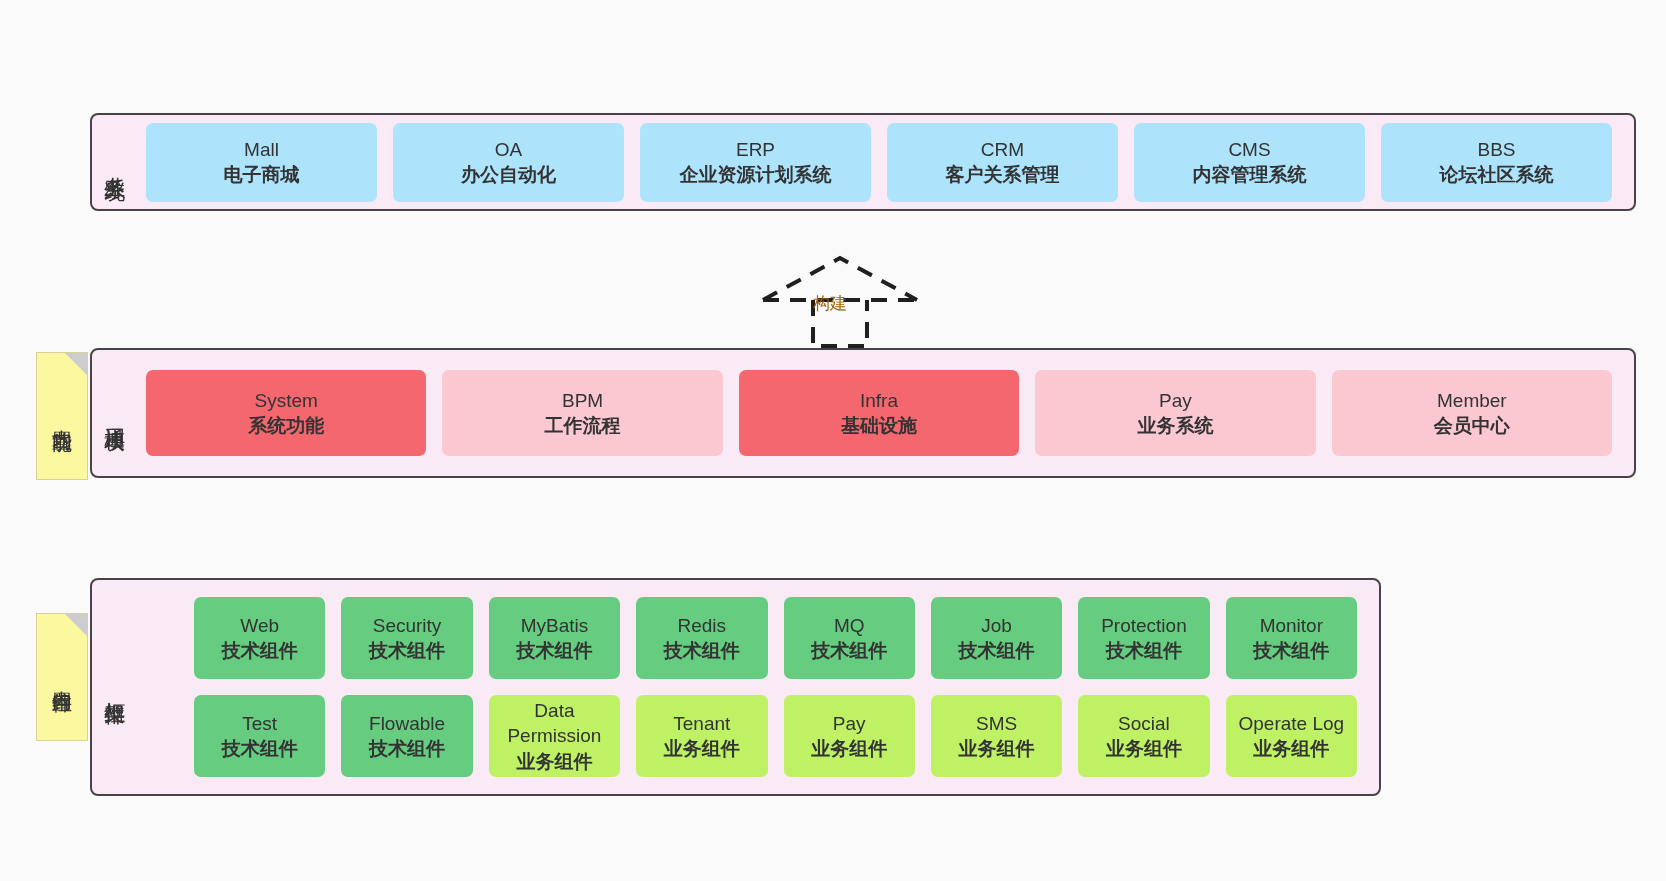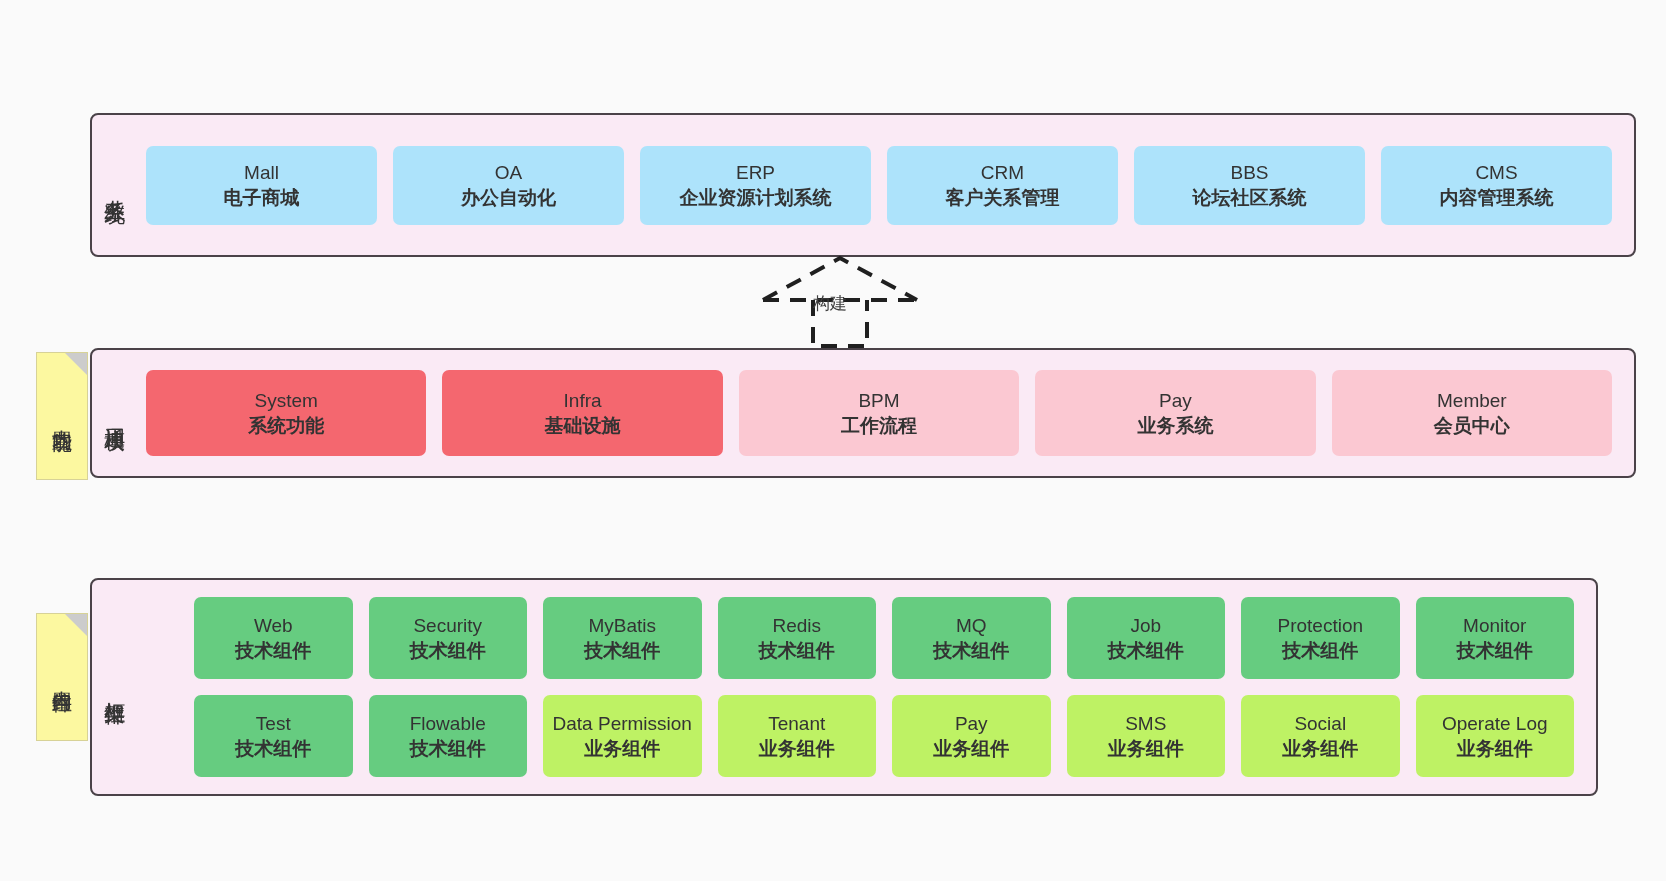--- a/index.html
+++ b/index.html
@@ -83,23 +83,23 @@
   .card .c-sub  { display: block; font-weight: bold; }
 
   
   .c-blue        { background: #ade3fb; }
   .c-red         { background: #f4676f; }
   .c-pink        { background: #fbc8d2; }
   .c-green       { background: #66cc80; }
   .c-green-light { background: #bef264; }
 
   
-  #layer-business { left: 90px;  top: 113px; width: 1546px; height: 144px; }
+  #layer-business { left: 90px;  top: 113px; width: 1546px; height: 98px; }
   #layer-modules  { left: 90px;  top: 348px; width: 1546px; height: 130px; }
-  #layer-framework{ left: 90px;  top: 578px; width: 1508px; height: 218px; gap: 48px; }
+  #layer-framework{ left: 90px;  top: 578px; width: 1291px; height: 218px; gap: 48px; }
 
   #layer-business  .card-row { height: 79px; }
   #layer-modules   .card-row { height: 86px; }
   #layer-framework .card-row { height: 82px; }
 
   
   .note {
     position: absolute;
     background: #fcf8a0;
     border: 1px solid #d7d297;
@@ -135,21 +135,21 @@
     height: 100px;
   }
   #arrow-build     { left: 745px; top: 248px; }
   #arrow-implement { left: 760px; top: 483px; }
 
   .arrow svg { display: block; width: 100%; height: 100%; }
 
   .arrow-label {
     position: absolute;
     font-size: 17px;
-    color: #404040;
+    color: #a16207;
     background: transparent;
     white-space: nowrap;
     user-select: none;
   }
   #arrow-build .arrow-label     { left: 68px; top: 44px; }
   #arrow-implement .arrow-label { left: 68px; top: 44px; }
 </style>
 </head>
 <body>
 
@@ -169,26 +169,26 @@
         </div>
         <div class="card c-blue">
           <span class="c-name">ERP</span>
           <span class="c-sub">企业资源计划系统</span>
         </div>
         <div class="card c-blue">
           <span class="c-name">CRM</span>
           <span class="c-sub">客户关系管理</span>
         </div>
         <div class="card c-blue">
+          <span class="c-name">CMS</span>
+          <span class="c-sub">内容管理系统</span>
+        </div>
+        <div class="card c-blue">
           <span class="c-name">BBS</span>
           <span class="c-sub">论坛社区系统</span>
-        </div>
-        <div class="card c-blue">
-          <span class="c-name">CMS</span>
-          <span class="c-sub">内容管理系统</span>
         </div>
       </div>
     </div>
   </div>
 
   <div class="arrow" id="arrow-build">
     <svg viewBox="0 0 190 100" xmlns="http://www.w3.org/2000/svg">
       <polyline points="18,52 95,10 172,52" fill="none" stroke="#1f1f1f" stroke-width="4" stroke-dasharray="16,11" stroke-linecap="butt"></polyline>
       <polyline points="18,52 172,52" fill="none" stroke="#1f1f1f" stroke-width="4" stroke-dasharray="16,11" stroke-linecap="butt"></polyline>
       <polyline points="68,52 68,98 122,98 122,52" fill="none" stroke="#1f1f1f" stroke-width="4" stroke-dasharray="16,11" stroke-linecap="butt"></polyline>
@@ -201,29 +201,29 @@
   </div>
 
   <div class="layer" id="layer-modules">
     <div class="layer-title">通用模块</div>
     <div class="layer-body">
       <div class="card-row">
         <div class="card c-red">
           <span class="c-name">System</span>
           <span class="c-sub">系统功能</span>
         </div>
+        <div class="card c-pink">
+          <span class="c-name">BPM</span>
+          <span class="c-sub">工作流程</span>
+        </div>
         <div class="card c-red">
           <span class="c-name">Infra</span>
           <span class="c-sub">基础设施</span>
         </div>
         <div class="card c-pink">
-          <span class="c-name">BPM</span>
-          <span class="c-sub">工作流程</span>
-        </div>
-        <div class="card c-pink">
           <span class="c-name">Pay</span>
           <span class="c-sub">业务系统</span>
         </div>
         <div class="card c-pink">
           <span class="c-name">Member</span>
           <span class="c-sub">会员中心</span>
         </div>
       </div>
     </div>
   </div>

